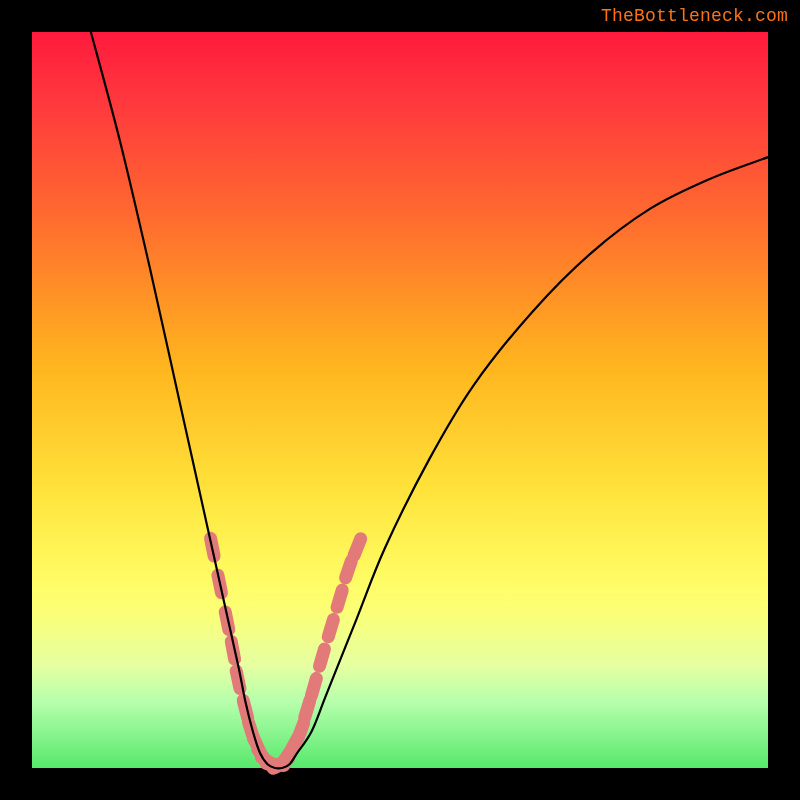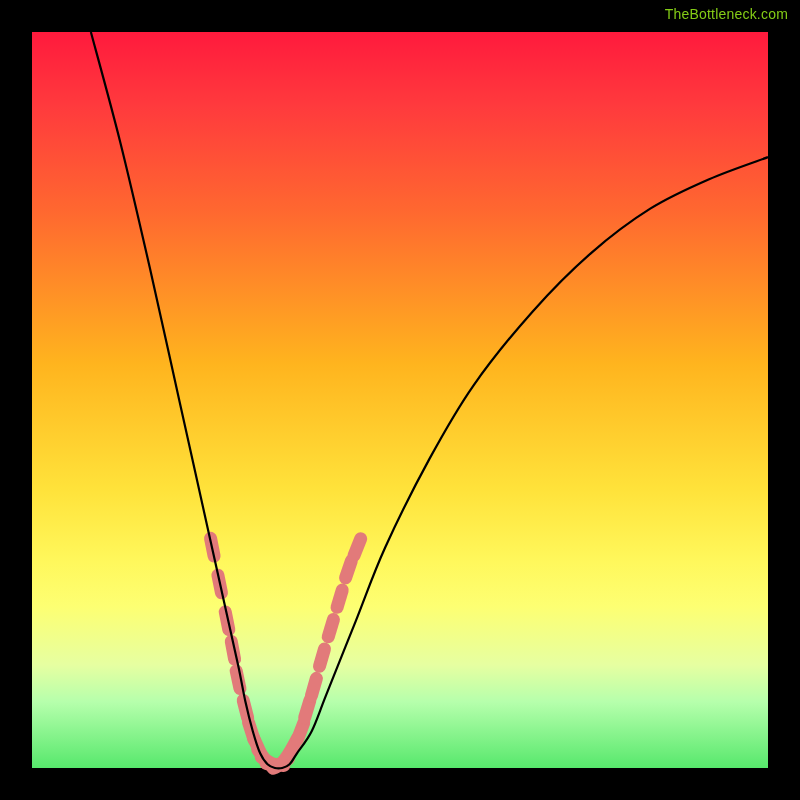--- a/index.html
+++ b/index.html
@@ -37,25 +37,26 @@
       #fdff72 78%,
       #e6ffa1 86%,
       #b6ffac 91%,
       #57e86c 100%
     );
   }
   .watermark {
     position: absolute;
     top: 6px;
     right: 12px;
-    color: #84cc16;
-    font-size: 14px;
+    color: #f97316;
+    font-size: 18px;
     font-weight: 500;
     letter-spacing: 0.2px;
     user-select: none;
+    font-family: Liberation Mono, monospace;
   }
   svg.curve {
     position: absolute;
     left: 32px;
     top: 32px;
     width: 736px;
     height: 736px;
     overflow: visible;
   }
   .main-curve {

